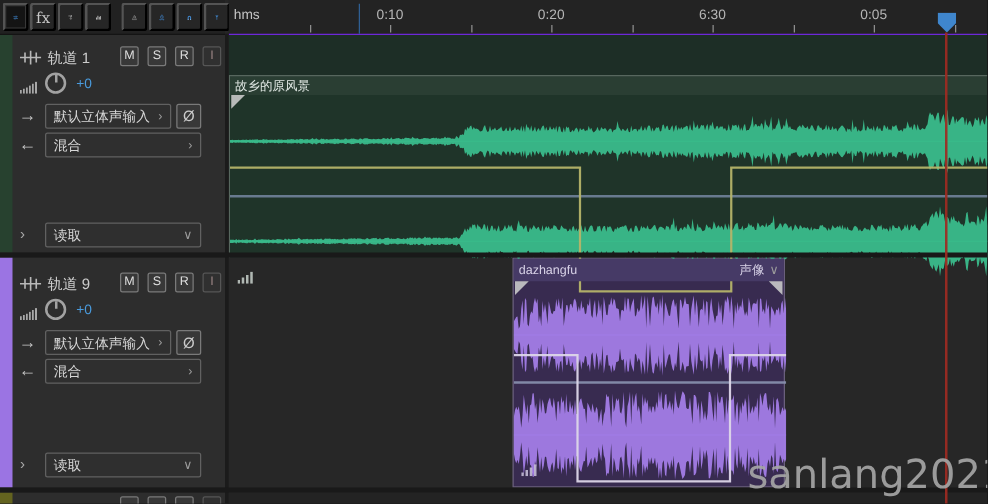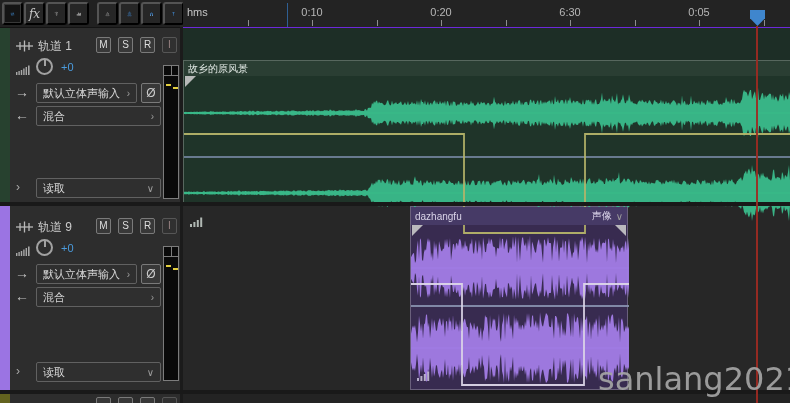--- a/index.html
+++ b/index.html
@@ -3,21 +3,21 @@
 <meta charset="utf-8">
 <style>
   html,body{margin:0;padding:0;background:#111;}
   .app{position:relative;width:790px;height:403px;background:#262626;overflow:hidden;
        font-family:"Liberation Sans","DejaVu Sans",sans-serif;-webkit-font-smoothing:antialiased;}
 
   
   .toolbar{position:absolute;left:0;top:0;width:180px;height:27px;background:#212121;border-bottom:1px solid #141414;}
   .tbtn{position:absolute;top:2px;width:21px;height:23px;border-radius:3px;display:flex;align-items:center;justify-content:center;background:#262626;}
   .tbtn.active{background:#141414;box-shadow:inset 0 0 0 1px #383838;}
-  .tbtn .fxtxt{font-style:italic;font-size:12px;color:#c8c8c8;font-family:"DejaVu Serif",serif;}
+  .tbtn .fxtxt{font-size:12px;color:#c8c8c8;font-family:"DejaVu Serif",serif;}
 
   
   .ruler{position:absolute;left:183px;top:0;right:0;height:27px;background:#232323;border-bottom:1px solid #6d28d9;}
   .hms{position:absolute;left:4px;top:6px;font-size:11px;color:#c6c6c6;}
   .tick{position:absolute;bottom:1px;width:1px;height:6px;background:#8e8e8e;}
   .tlabel{position:absolute;top:6px;font-size:11px;color:#b6b6b6;transform:translateX(-50%);}
   .ruler-marker{position:absolute;top:3px;bottom:0;width:1px;background:#2f5f93;}
   .playhead-head{position:absolute;top:10px;width:15px;height:16px;
      clip-path:polygon(0 0,100% 0,100% 52%,50% 100%,0 52%);}
   .vdiv{position:absolute;left:180px;top:27px;bottom:0;width:3px;background:#1b1b1b;z-index:6;}
@@ -25,21 +25,21 @@
   
   .row{position:absolute;left:0;right:0;}
   .row1{top:28px;height:174px;}
   .sep1{top:202px;}
   .row2{top:206px;height:184px;}
   .sep2{top:390px;}
   .row3{top:394px;height:9px;}
   .sep{position:absolute;left:0;right:0;height:4px;background:#191919;z-index:7;}
 
   
-  .panel{position:absolute;left:0;top:0;width:180px;height:100%;background:#2d2d2d;}
+  .panel{position:absolute;left:0;top:0;width:180px;height:100%;background:#2d2d2d;padding-left:28px;}
   .strip{position:absolute;left:0;top:0;width:10px;height:100%;}
   .prow{position:absolute;left:14px;right:2px;}
   .tname{position:absolute;left:24px;top:1px;font-size:12px;color:#cccccc;white-space:nowrap;}
   .wicon{position:absolute;left:2px;top:3px;}
   .sq{position:absolute;top:0;width:15px;height:16px;background:#383838;border:1px solid #7a7a7a;
       border-radius:2px;color:#dedede;font-size:10px;line-height:14px;text-align:center;padding:0;box-sizing:border-box;}
   .sq.dim{border-color:#565656;color:#9a8484;background:#303030;}
   .knob{position:absolute;left:22px;top:-3px;width:17px;height:17px;border:2px solid #a2a2a2;border-radius:50%;box-sizing:border-box;background:transparent;}
   .knob::after{content:"";position:absolute;left:50%;top:0;width:2px;height:6px;margin-left:-1px;background:#a2a2a2;}
   .gain{position:absolute;left:47px;top:0;font-size:11px;color:#4a9bdd;}

